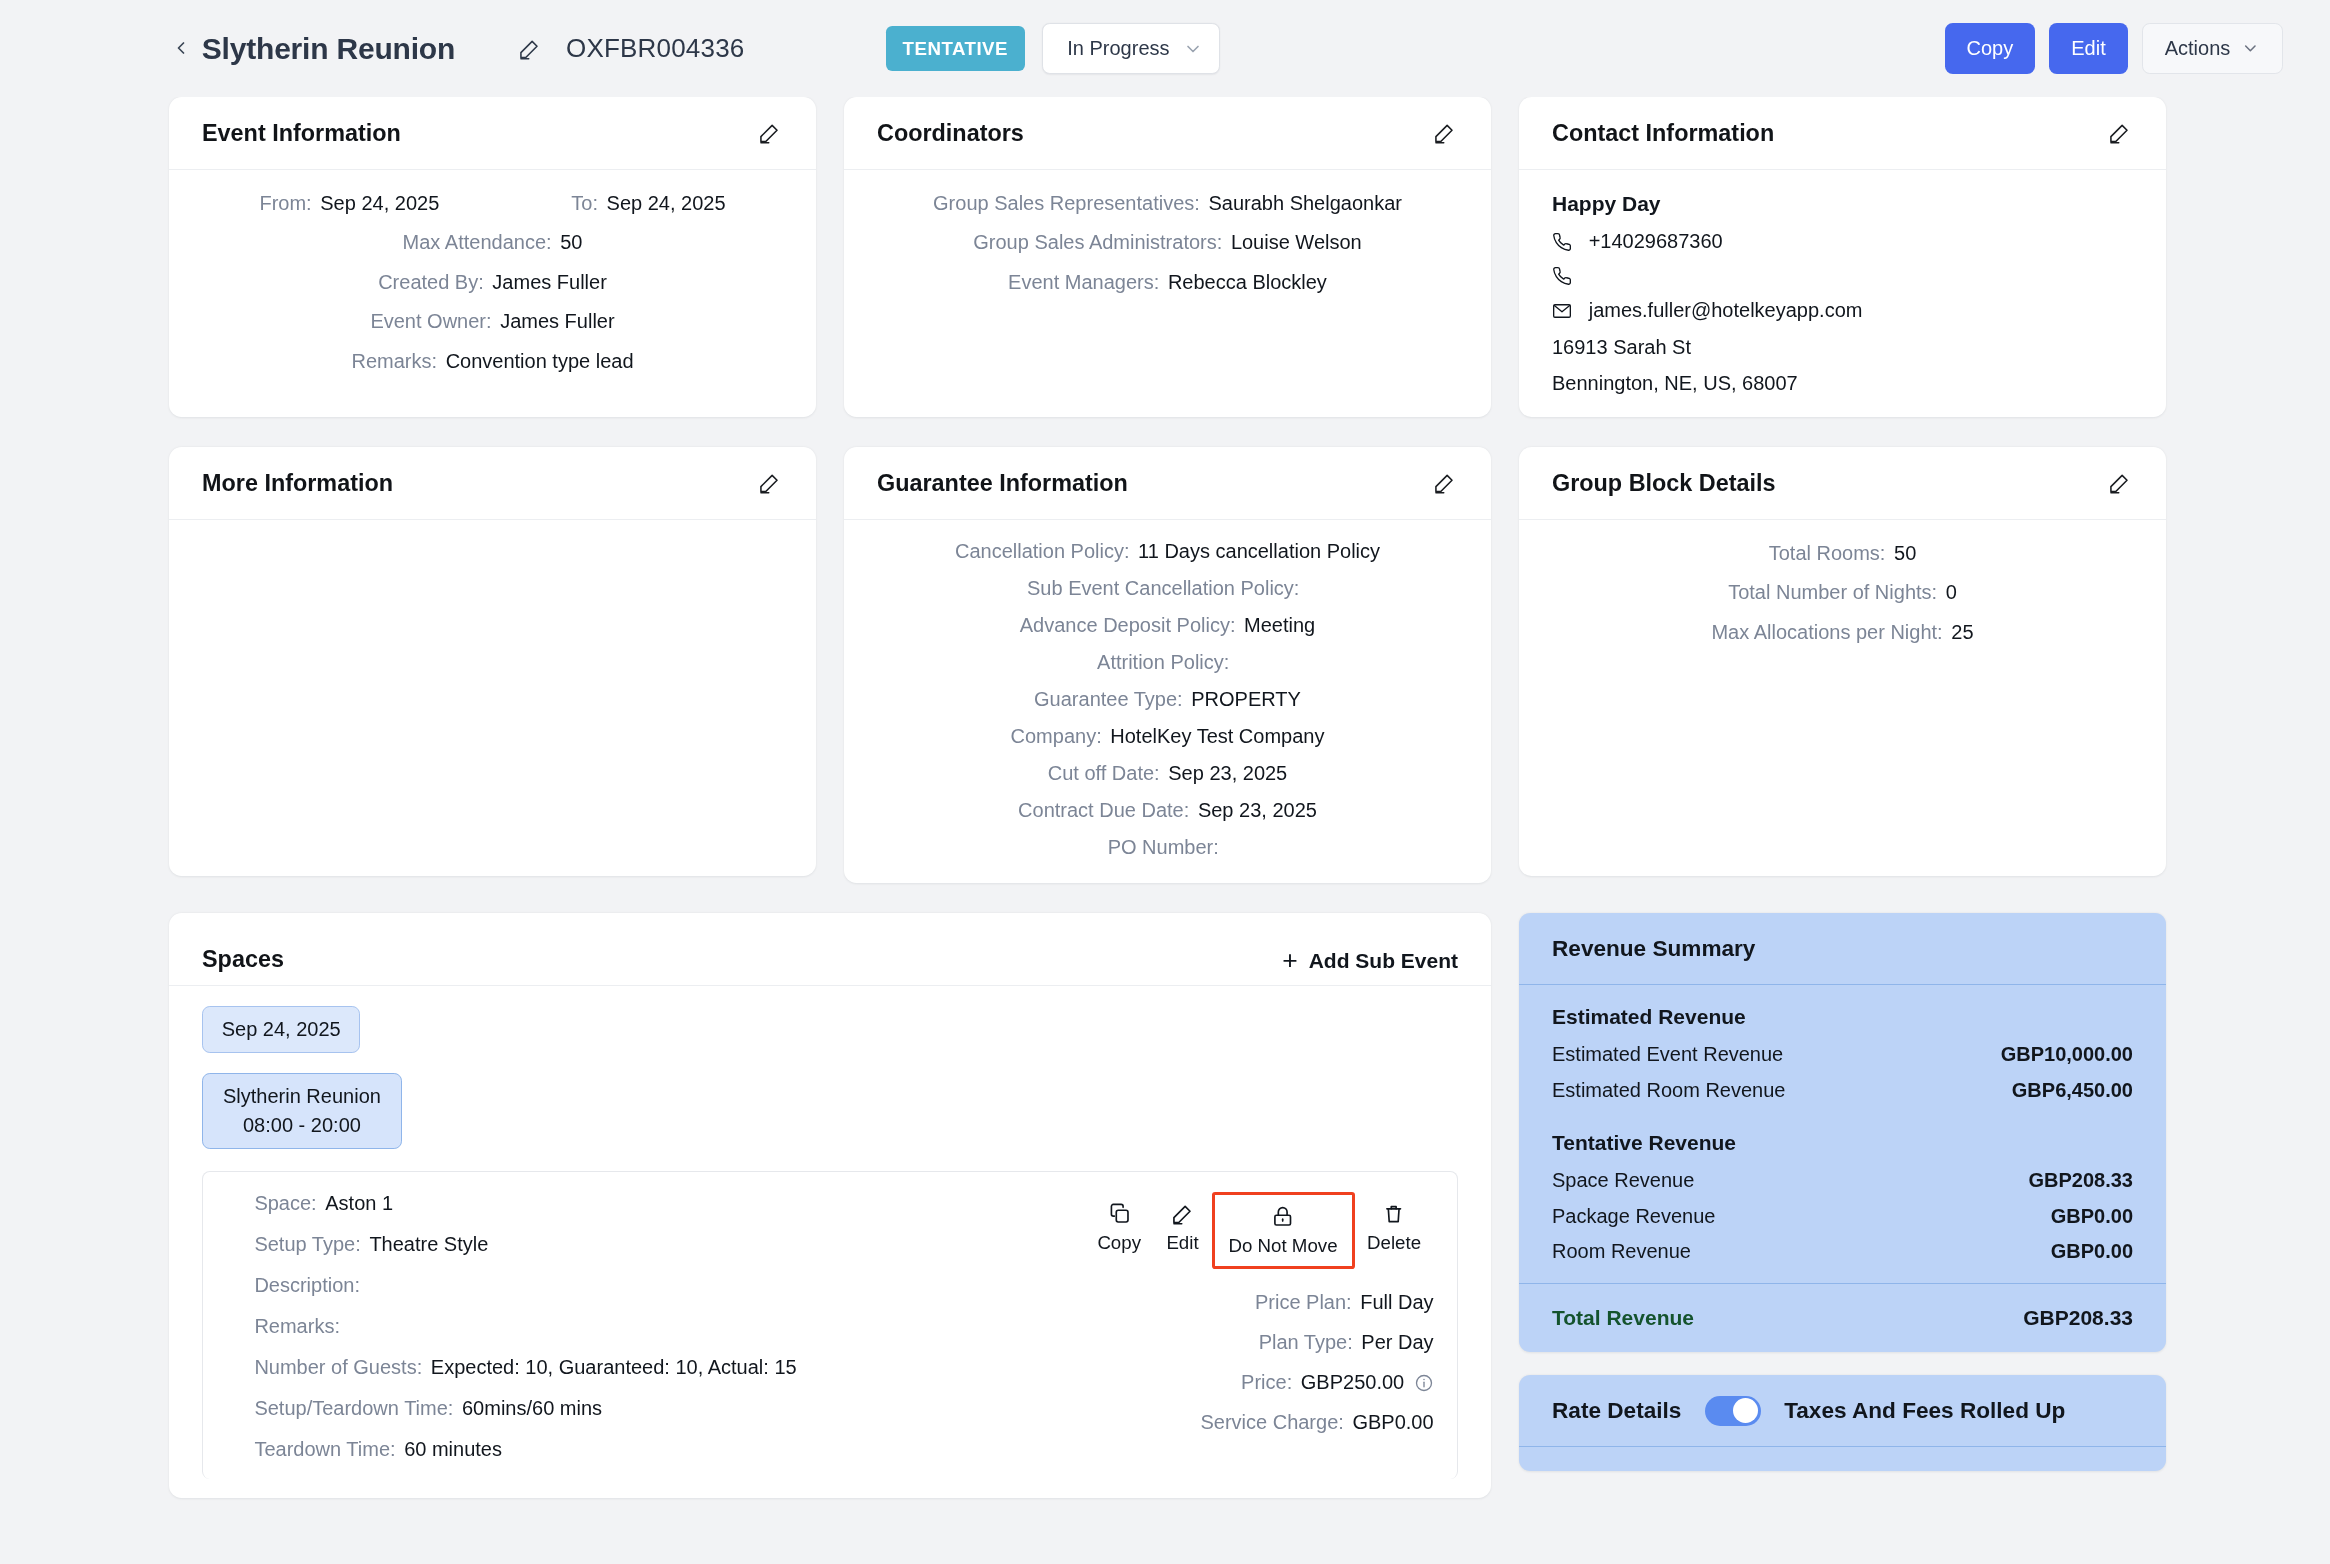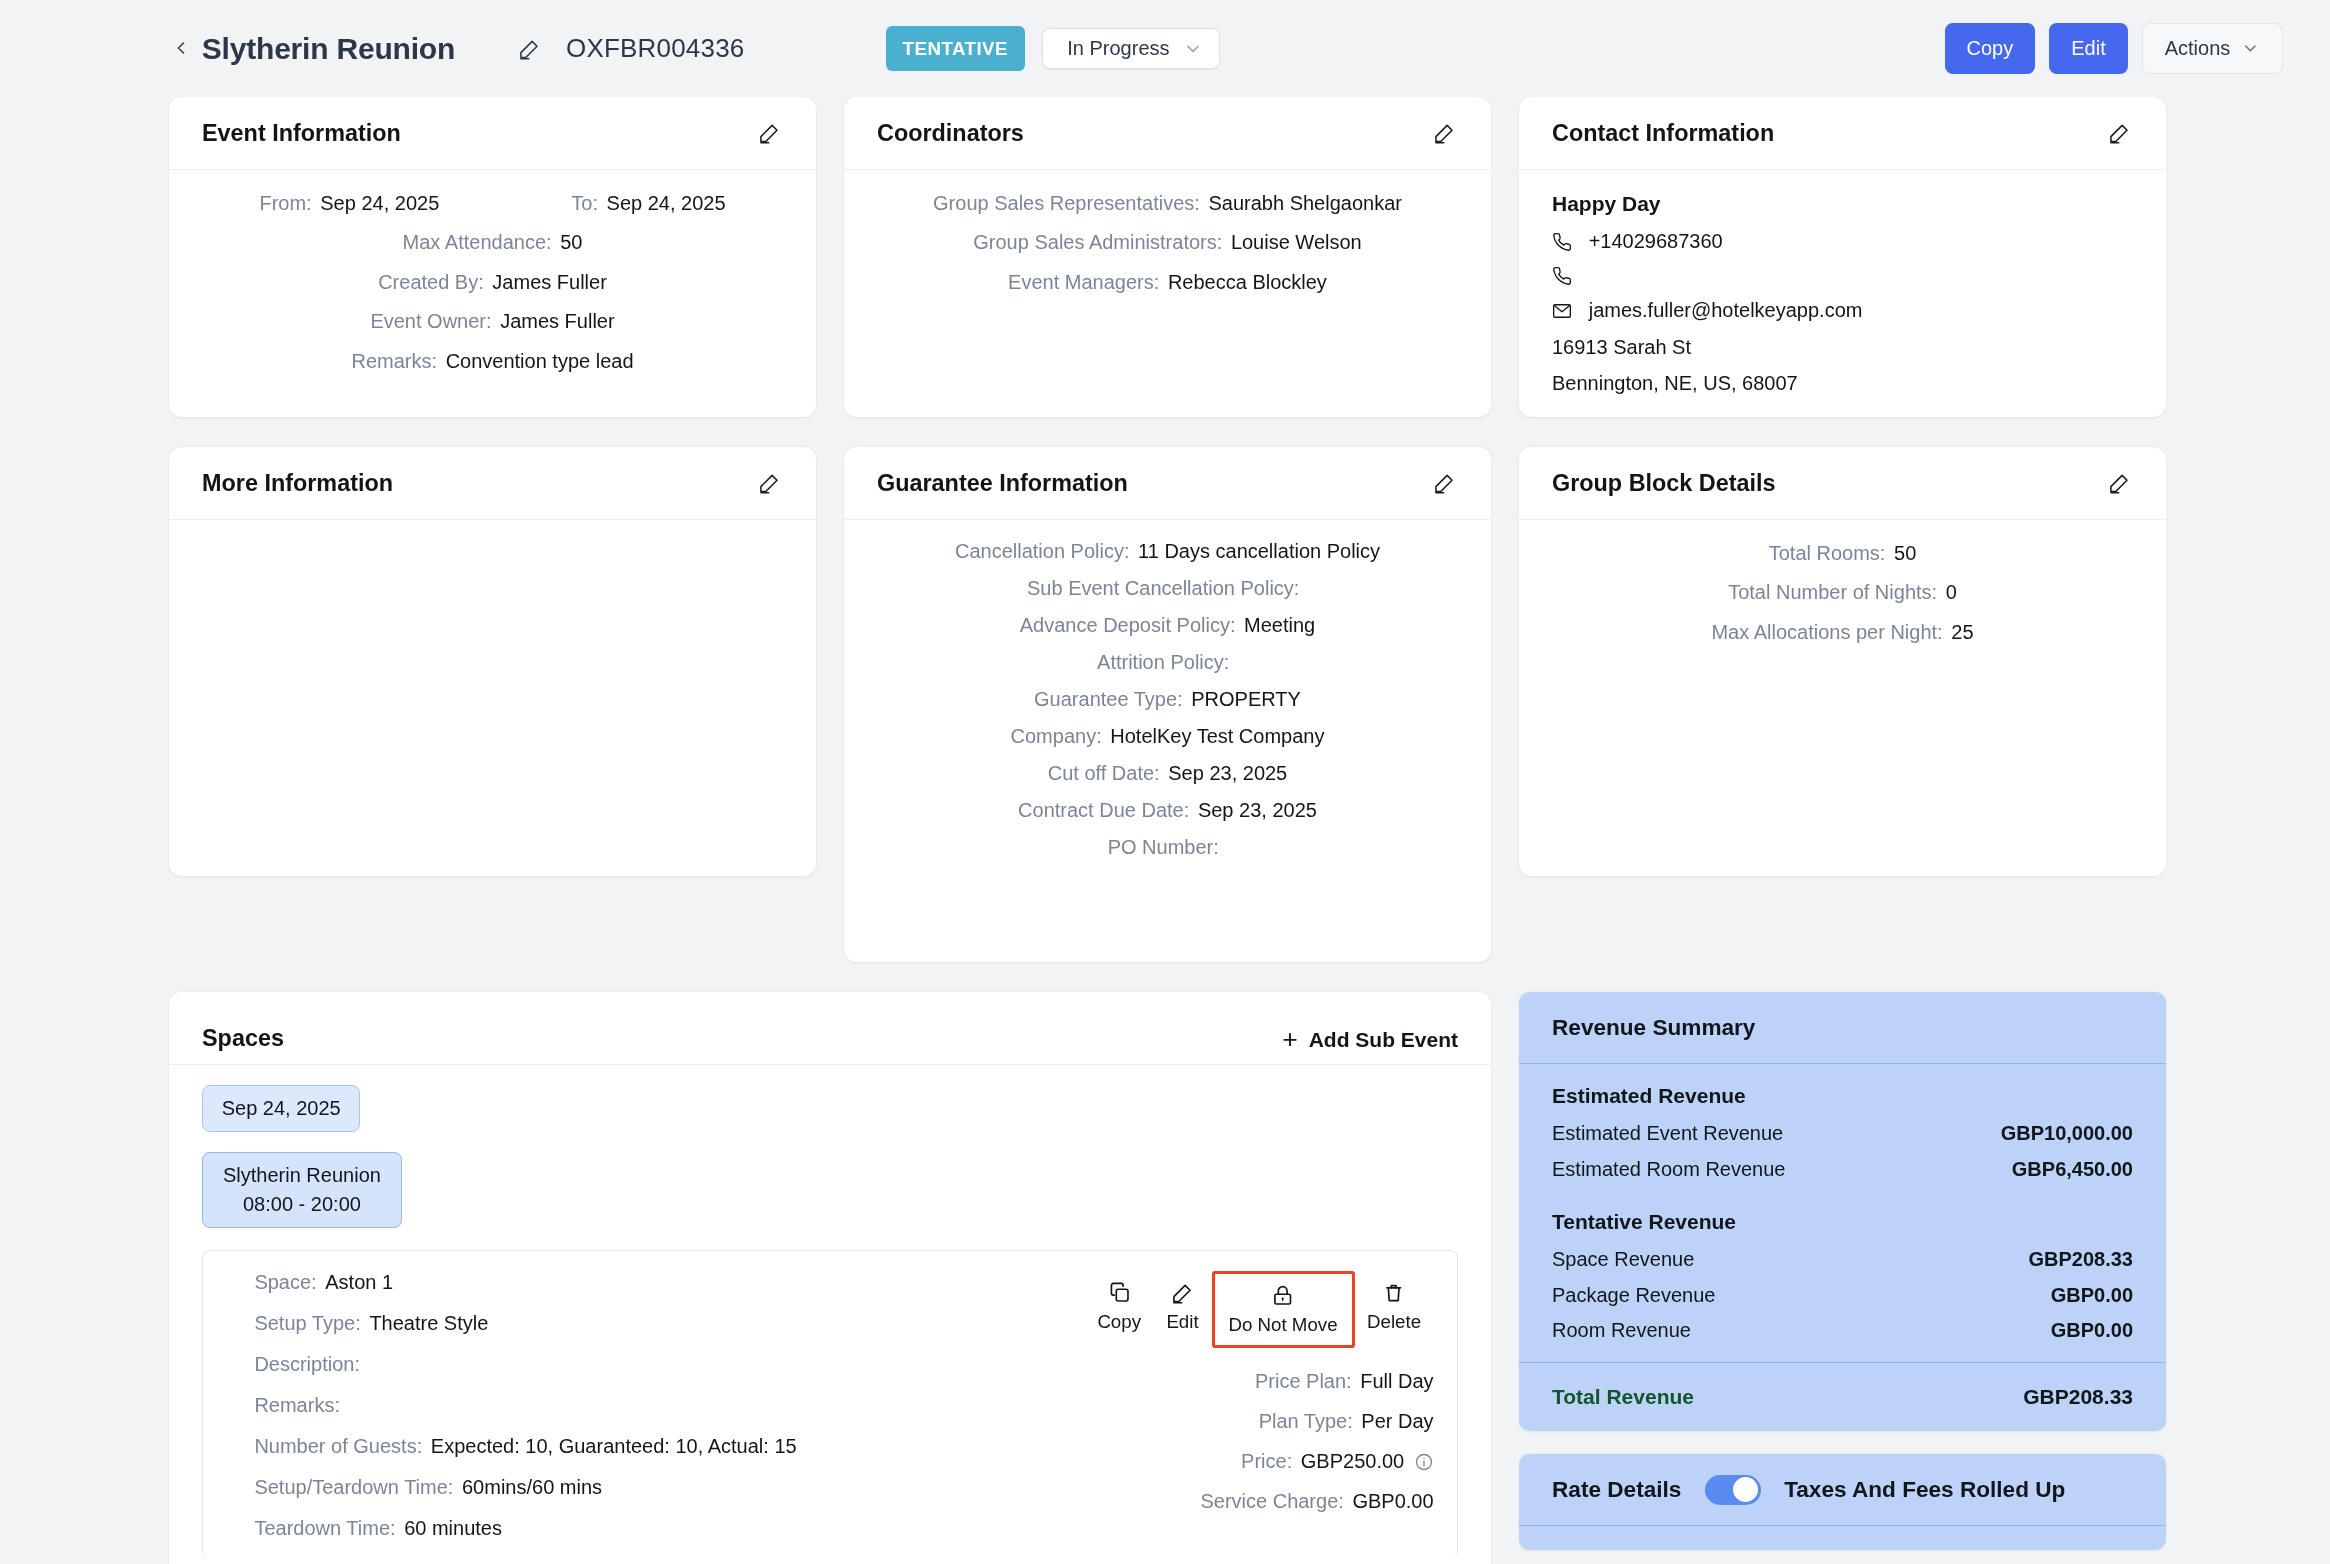--- a/index.html
+++ b/index.html
@@ -56,21 +56,21 @@
     letter-spacing: 0.5px;
     padding: 11.7px 17px;
     border-radius: 6.2px;
     white-space: nowrap;
   }
   .progress-select {
     margin-left: 17px;
     background: #ffffff;
     border: 0.8px solid #dfe2e7;
     border-radius: 7.8px;
-    height: 41px;
+    height: 51px;
     width: 178px;
     display: flex;
     align-items: center;
     padding: 0 15.6px;
     justify-content: space-between;
     box-shadow: 0 0.8px 1.6px rgba(20,25,40,0.06);
     cursor: pointer;
   }
   .progress-select .val { font-size: 20px; color: #2d3748; }
   .progress-select .chev { color: #9aa3b0; display:flex; }
@@ -404,21 +404,21 @@
       <div class="card-title">More Information</div>
       <div class="pencil">
         <svg width="23.4" height="23.4" viewBox="0 0 24 24" fill="none" stroke="currentColor" stroke-width="1.6" stroke-linecap="round" stroke-linejoin="round">
             <path d="M14.5 4.5l5 5L8 21H3v-5L14.5 4.5z"></path>
             <line x1="3" y1="22.3" x2="11" y2="22.3"></line>
           </svg>
       </div>
     </div>
   </div>
 
-  <div class="card" style="height:515px">
+  <div class="card" style="height:436px">
     <div class="card-head">
       <div class="card-title">Guarantee Information</div>
       <div class="pencil">
         <svg width="23.4" height="23.4" viewBox="0 0 24 24" fill="none" stroke="currentColor" stroke-width="1.6" stroke-linecap="round" stroke-linejoin="round">
             <path d="M14.5 4.5l5 5L8 21H3v-5L14.5 4.5z"></path>
             <line x1="3" y1="22.3" x2="11" y2="22.3"></line>
           </svg>
       </div>
     </div>
     <div class="card-body" style="padding-top:20px">

